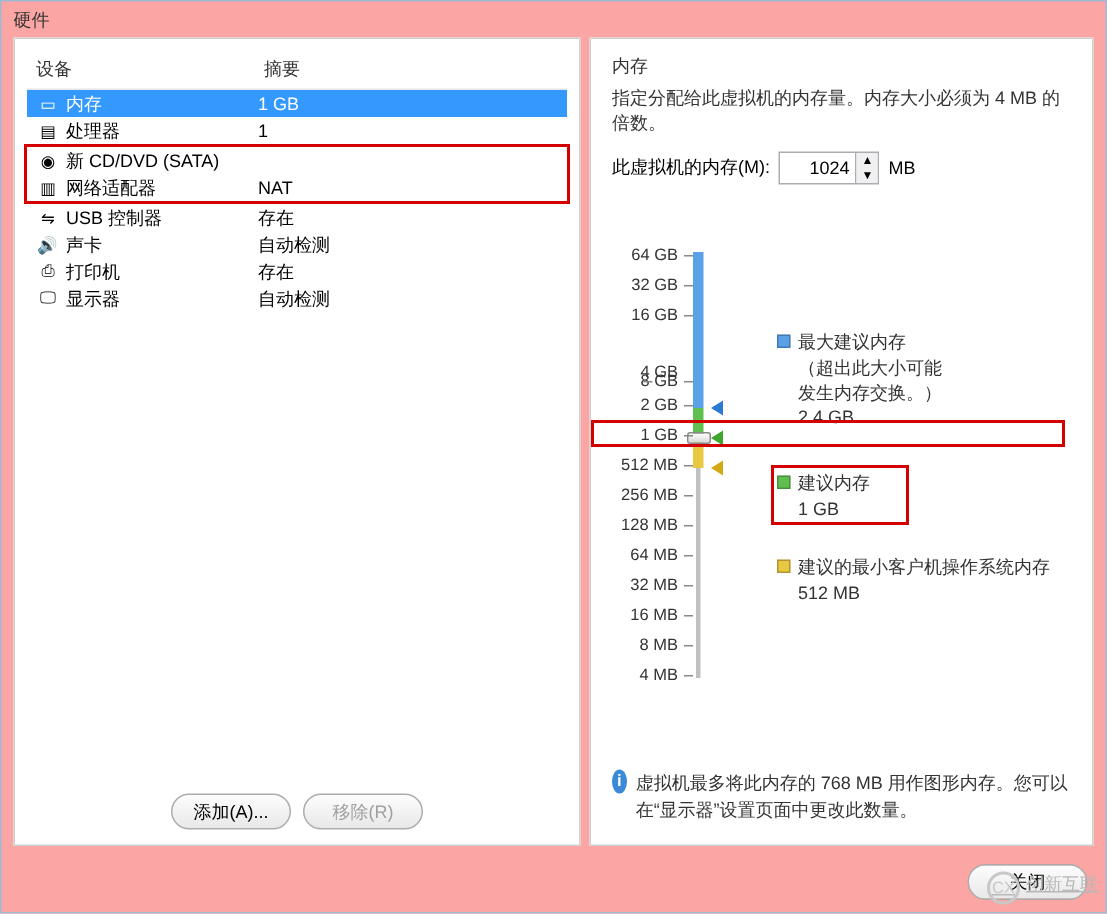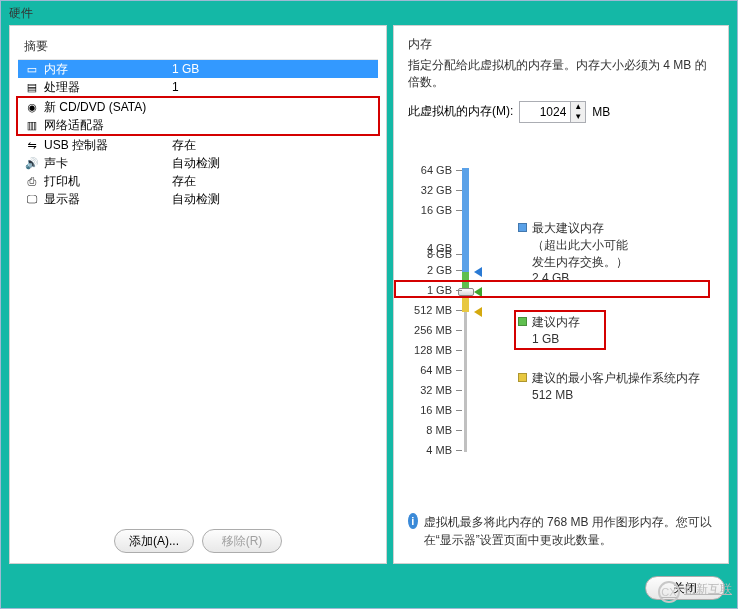--- a/index.html
+++ b/index.html
@@ -9,21 +9,21 @@
   background: #f0f0f0;
   width: 738px;
   height: 609px;
   overflow: hidden;
   position: relative;
 }
 .window {
   position: absolute;
   left: 0; top: 0;
   width: 738px; height: 609px;
-  background: #14b8a6;
+  background: #fca5a5;
   border: 1px solid #9fb9d4;
 }
 .titlebar {
   height: 24px;
   padding: 4px 8px;
   font-size: 12px;
   color: #333;
 }
 .content {
   position: absolute;
@@ -282,20 +282,21 @@
 </head>
 <body>
 
 <div class="window">
   <div class="titlebar">硬件</div>
 
   <div class="content">
 
     <div class="left-panel">
       <div class="dev-header">
+        <div class="col-name">设备</div>
         <div class="col-summary">摘要</div>
       </div>
       <div class="dev-list">
 
         <div class="dev-row selected">
           <div class="col-name">
             <span class="ic">▭</span>
             <span>内存</span>
           </div>
           <div class="col-summary">1 GB</div>
@@ -314,20 +315,21 @@
             <div class="col-name">
               <span class="ic">◉</span>
               <span>新 CD/DVD (SATA)</span>
             </div>
           </div>
           <div class="dev-row">
             <div class="col-name">
               <span class="ic">▥</span>
               <span>网络适配器</span>
             </div>
+            <div class="col-summary">NAT</div>
           </div>
         </div>
 
         <div class="dev-row">
           <div class="col-name">
             <span class="ic">⇋</span>
             <span>USB 控制器</span>
           </div>
           <div class="col-summary">存在</div>
         </div>

